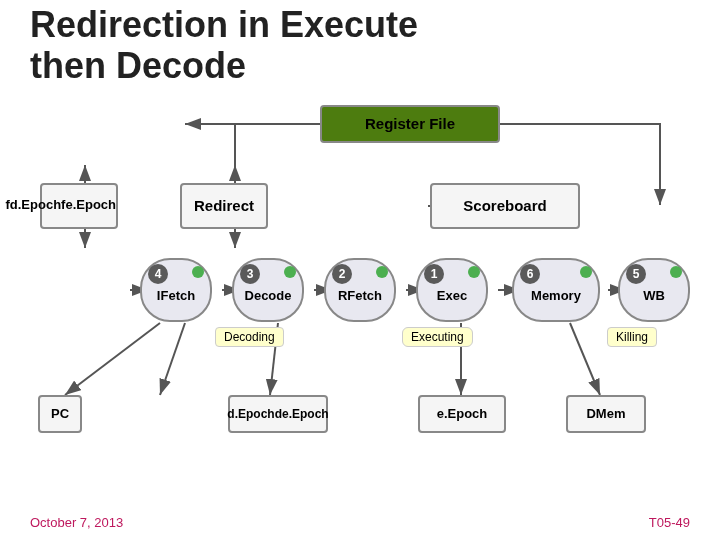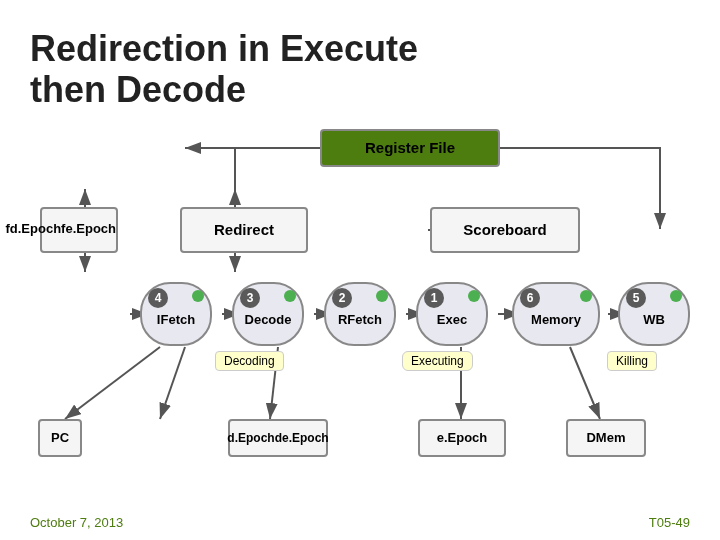--- a/index.html
+++ b/index.html
@@ -8,21 +8,21 @@
       height: 540px;
       background: #fff;
       font-family: Arial, sans-serif;
       overflow: hidden;
       position: relative;
     }
 
     .slide {
       width: 720px;
       height: 540px;
-      padding: 28px 30px 10px 30px;
+      padding: 4px 30px 10px 30px;
       position: relative;
     }
 
     .title {
       font-size: 36px;
       font-weight: bold;
       color: #222;
       line-height: 1.15;
       margin-bottom: 18px;
     }
@@ -69,21 +69,21 @@
       font-size: 13px;
       font-weight: bold;
       line-height: 1.3;
     }
 
     
     .redirect {
       position: absolute;
       top: 78px;
       left: 150px;
-      width: 128px;
+      width: 88px;
       height: 46px;
       border: 2px solid #888;
       border-radius: 4px;
       background: #f5f5f5;
       display: flex;
       align-items: center;
       justify-content: center;
       font-size: 15px;
       font-weight: bold;
     }
@@ -186,21 +186,21 @@
     }
 
     .footer {
       position: absolute;
       bottom: 10px;
       left: 30px;
       right: 30px;
       display: flex;
       justify-content: space-between;
       font-size: 13px;
-      color: #4d7c0f;
+      color: #be185d;
     }
   </style>
 </head>
 <body>
 
 <div class="slide">
 
   <div class="title">
     <span>Redirection in Execute</span><br>
     <span>then Decode</span>

